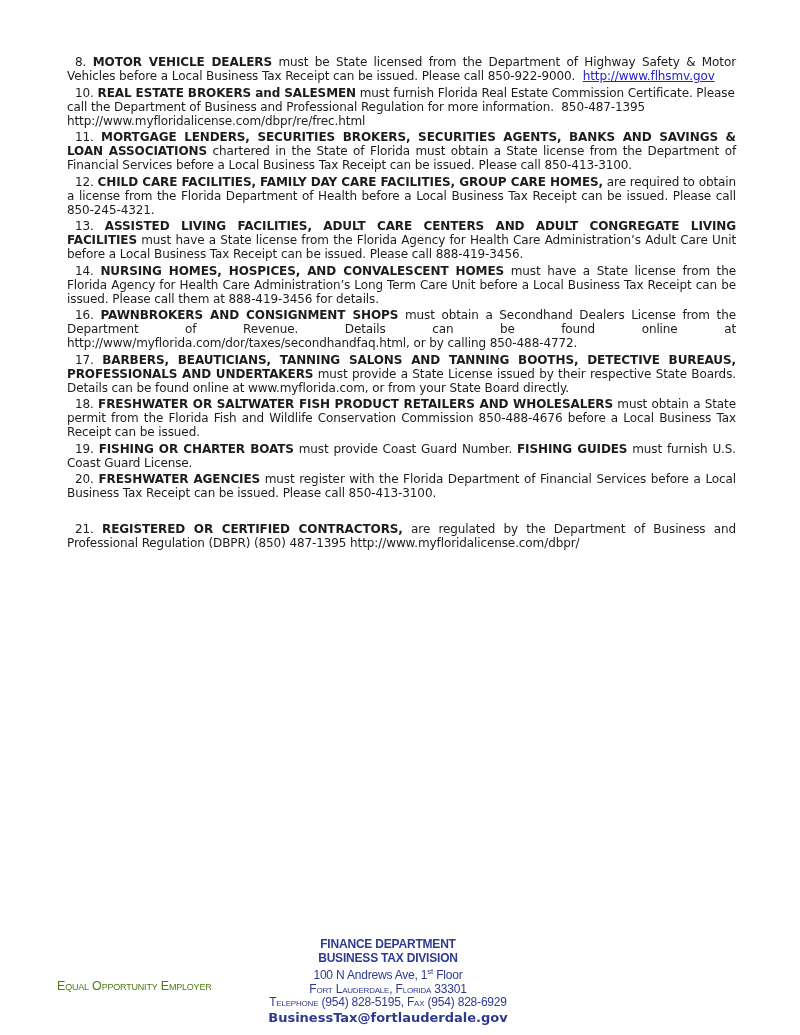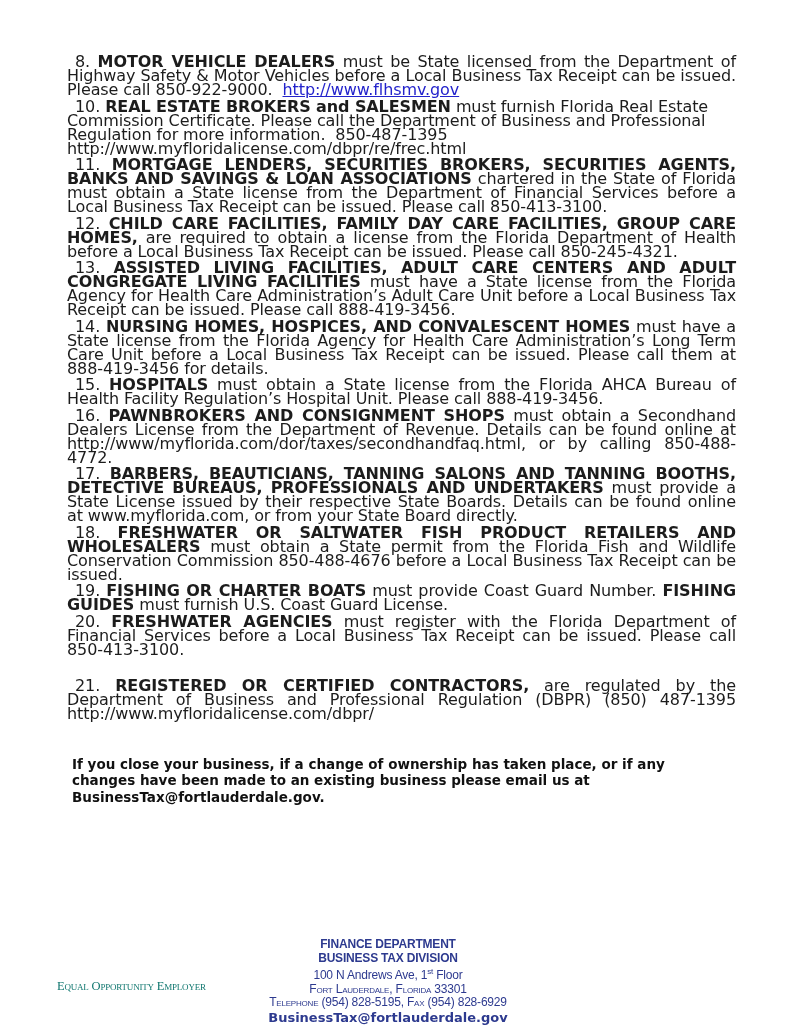--- a/index.html
+++ b/index.html
@@ -8,21 +8,21 @@
     background: #ffffff;
     font-family: "DejaVu Sans", sans-serif;
     color: #1c1c1c;
     position: relative;
     overflow: hidden;
   }
   .page { position: absolute; inset: 0; background: #ffffff; }
   .content { position: absolute; left: 67px; top: 55px; width: 669px; }
   p.item {
     margin: 0 0 2.5px 0;
-    font-size: 16px;
+    font-size: 12px;
     line-height: 14px;
     text-align: justify;
     text-indent: 8px;
     letter-spacing: -0.1px;
   }
   p.item.no-justify { text-align: left; }
   p.item.extra-gap { margin-top: 22px; }
   p.item .b { font-weight: bold; }
   a.doc-link { color: #2323cc; text-decoration: underline; cursor: pointer; }
   .closing {
@@ -52,49 +52,47 @@
     font-size: 13px;
     font-family: "DejaVu Sans", sans-serif;
     letter-spacing: 0;
     margin-top: 1px;
   }
   .sup { vertical-align: super; font-size: 8px; margin-top: 47px; }
   .eoe {
     position: absolute;
     left: 57px;
     top: 979px;
-    font-family: Liberation Serif, serif;
+    font-family: Liberation Sans, sans-serif;
     font-variant: small-caps;
-    color: #0f766e;
+    color: #4d7c0f;
     font-size: 12.5px;
     letter-spacing: -0.2px;
   }
 </style>
 </head>
 <body>
 
 <div class="page">
 
   <div class="content">
     <div id="items">
         <p class="item"><span>8. </span><span class="b">MOTOR VEHICLE DEALERS</span><span> must be State licensed from the Department of Highway Safety &amp; Motor Vehicles before a Local Business Tax Receipt can be issued. Please call 850-922-9000.&nbsp; </span><a class="doc-link" href="#">http://www.flhsmv.gov</a></p>
         <p class="item no-justify"><span>10. </span><span class="b">REAL ESTATE BROKERS and SALESMEN</span><span> must furnish Florida Real Estate Commission Certificate. Please call the Department of Business and Professional Regulation for more information.&nbsp; 850-487-1395</span><br><span>http://www.myfloridalicense.com/dbpr/re/frec.html</span></p>
         <p class="item"><span>11. </span><span class="b">MORTGAGE LENDERS, SECURITIES BROKERS, SECURITIES AGENTS, BANKS AND SAVINGS &amp; LOAN ASSOCIATIONS</span><span> chartered in the State of Florida must obtain a State license from the Department of Financial Services before a Local Business Tax Receipt can be issued. Please call 850-413-3100.</span></p>
         <p class="item"><span>12. </span><span class="b">CHILD CARE FACILITIES, FAMILY DAY CARE FACILITIES, GROUP CARE HOMES,</span><span> are required to obtain a license from the Florida Department of Health before a Local Business Tax Receipt can be issued. Please call 850-245-4321.</span></p>
         <p class="item"><span>13. </span><span class="b">ASSISTED LIVING FACILITIES, ADULT CARE CENTERS AND ADULT CONGREGATE LIVING FACILITIES</span><span> must have a State license from the Florida Agency for Health Care Administration’s Adult Care Unit before a Local Business Tax Receipt can be issued. Please call 888-419-3456.</span></p>
         <p class="item"><span>14. </span><span class="b">NURSING HOMES, HOSPICES, AND CONVALESCENT HOMES</span><span> must have a State license from the Florida Agency for Health Care Administration’s Long Term Care Unit before a Local Business Tax Receipt can be issued. Please call them at 888-419-3456 for details.</span></p>
-        <p class="item"><span>15. </span><span class="b">HOSPITALS</span><span> must obtain a State license from the Florida AHCA Bureau of Health Facility Regulation’s Hospital Unit. Please call 888-419-3456.</span></p>
         <p class="item"><span>16. </span><span class="b">PAWNBROKERS AND CONSIGNMENT SHOPS</span><span> must obtain a Secondhand Dealers License from the Department of Revenue. Details can be found online at http://www/myflorida.com/dor/taxes/secondhandfaq.html, or by calling 850-488-4772.</span></p>
         <p class="item"><span>17. </span><span class="b">BARBERS, BEAUTICIANS, TANNING SALONS AND TANNING BOOTHS, DETECTIVE BUREAUS, PROFESSIONALS AND UNDERTAKERS</span><span> must provide a State License issued by their respective State Boards. Details can be found online at www.myflorida.com, or from your State Board directly.</span></p>
         <p class="item"><span>18. </span><span class="b">FRESHWATER OR SALTWATER FISH PRODUCT RETAILERS AND WHOLESALERS</span><span> must obtain a State permit from the Florida Fish and Wildlife Conservation Commission 850-488-4676 before a Local Business Tax Receipt can be issued.</span></p>
         <p class="item"><span>19. </span><span class="b">FISHING OR CHARTER BOATS</span><span> must provide Coast Guard Number. </span><span class="b">FISHING GUIDES</span><span> must furnish U.S. Coast Guard License.</span></p>
         <p class="item"><span>20. </span><span class="b">FRESHWATER AGENCIES</span><span> must register with the Florida Department of Financial Services before a Local Business Tax Receipt can be issued. Please call 850-413-3100.</span></p>
         <p class="item extra-gap"><span>21. </span><span class="b">REGISTERED OR CERTIFIED CONTRACTORS,</span><span> are regulated by the Department of Business and Professional Regulation (DBPR) (850) 487-1395 http://www.myfloridalicense.com/dbpr/</span></p>
       </div>
-    <p class="closing">If you close your business, if a change of ownership has taken place, or if any changes have been made to an existing business please email us at BusinessTax@fortlauderdale.gov.</p>
   </div>
 
   <div class="footer-center">
     <div class="f-line f-bold">FINANCE DEPARTMENT</div>
     <div class="f-line f-bold">BUSINESS TAX DIVISION</div>
     <div class="f-line">
       <span>100 N Andrews Ave, 1</span><span class="sup">st</span><span> Floor</span>
     </div>
     <div class="f-line f-caps">Fort Lauderdale, Florida 33301</div>
     <div class="f-line f-caps">Telephone (954) 828-5195, Fax (954) 828-6929</div>

